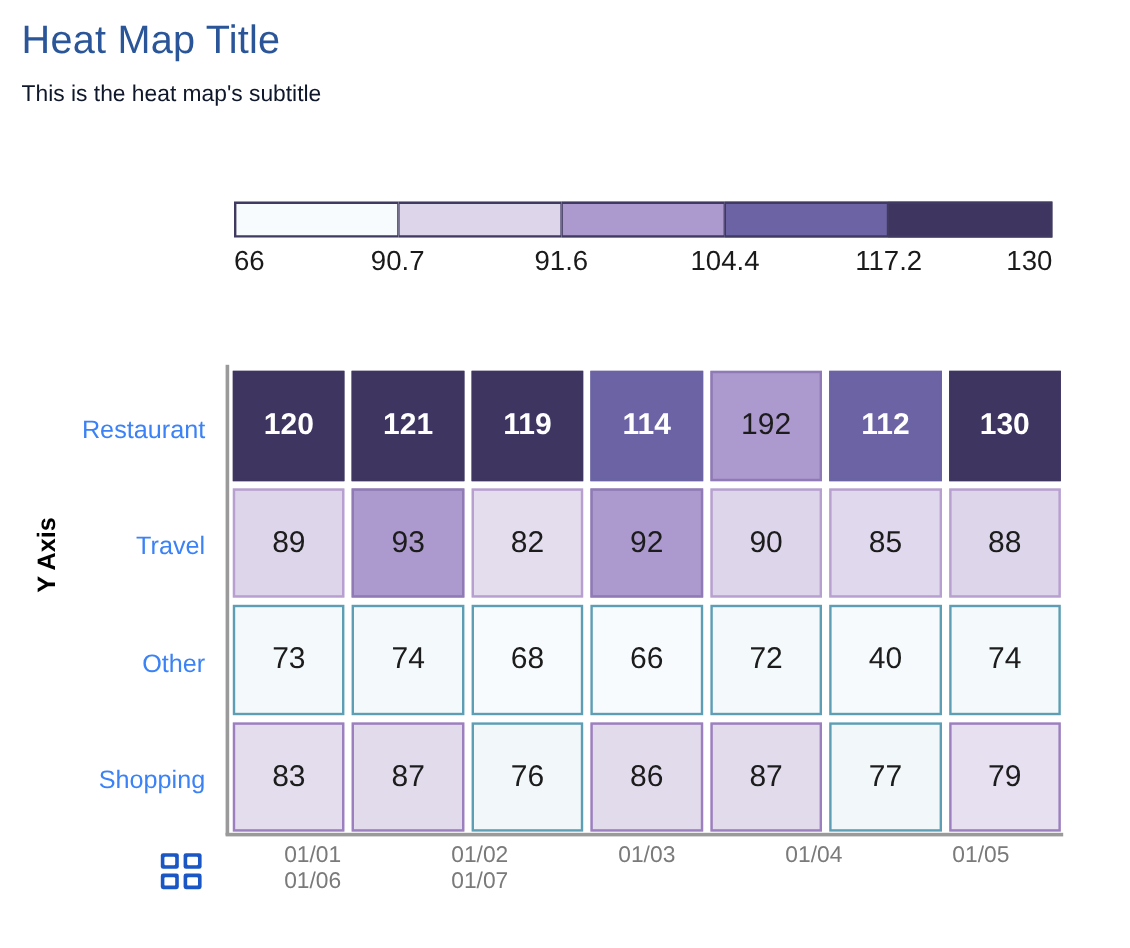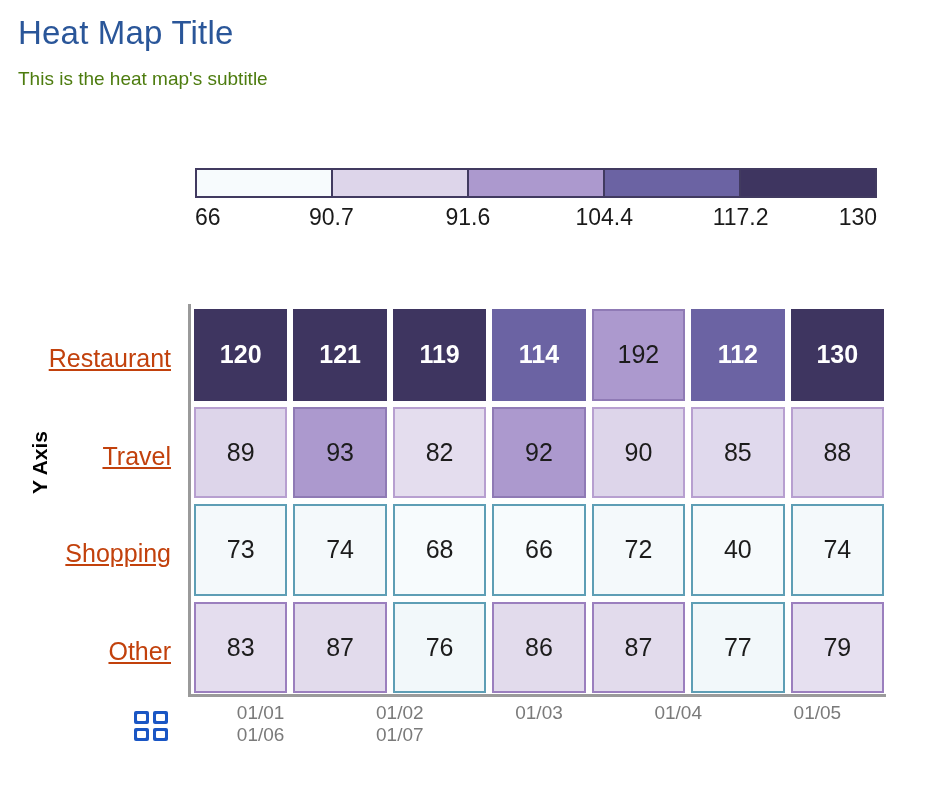--- a/index.html
+++ b/index.html
@@ -23,21 +23,21 @@
     font-size: 33px;
     font-weight: 400;
     color: #2a5699;
     letter-spacing: 0.2px;
     line-height: 1.15;
     margin: 0;
   }
   #chart-subtitle {
     font-size: 19px;
     font-weight: 400;
-    color: #4d7c0f;
+    color: #0f172a;
     margin: 16px 0 0 0;
     line-height: 1.2;
   }
 
   
   #legend {
     position: absolute;
     left: 195px;
     top: 168px;
     width: 682px;
@@ -100,24 +100,23 @@
     height: 390px;
     display: flex;
     flex-direction: column;
   }
   .y-tick {
     flex: 1 1 0;
     display: flex;
     align-items: center;
     justify-content: flex-end;
     padding-right: 9px;
-    font-size: 25px;
-    color: #c2410c;
-    white-space: nowrap;
-    text-decoration: underline;
+    font-size: 21px;
+    color: #3b82f6;
+    white-space: nowrap;
   }
 
   #axis-line-y {
     position: absolute;
     left: 188px;
     top: 8px;
     width: 3px;
     height: 392px;
     background: #9a9a9a;
   }
@@ -224,22 +223,22 @@
       <span class="legend-tick" style="left: 80%;">117.2</span>
       <span class="legend-tick" style="left: 100%; transform: translateX(-100%);">130</span>
     </div>
 </div>
 
 <div id="plot">
   <div id="y-axis-title">Y Axis</div>
   <div id="y-tick-labels">
       <div class="y-tick">Restaurant</div>
       <div class="y-tick">Travel</div>
+      <div class="y-tick">Other</div>
       <div class="y-tick">Shopping</div>
-      <div class="y-tick">Other</div>
     </div>
   <div id="axis-line-y"></div>
   <div id="axis-line-x"></div>
   <div id="grid">
       <div class="cell light-text" style="background: rgb(62, 53, 96); border-color: rgb(62, 53, 96);">120</div>
       <div class="cell light-text" style="background: rgb(62, 53, 96); border-color: rgb(62, 53, 96);">121</div>
       <div class="cell light-text" style="background: rgb(62, 53, 96); border-color: rgb(62, 53, 96);">119</div>
       <div class="cell light-text" style="background: rgb(107, 99, 163); border-color: rgb(107, 99, 163);">114</div>
       <div class="cell dark-text" style="background: rgb(172, 153, 206); border-color: rgb(143, 122, 181);">192</div>
       <div class="cell light-text" style="background: rgb(107, 99, 163); border-color: rgb(107, 99, 163);">112</div>

